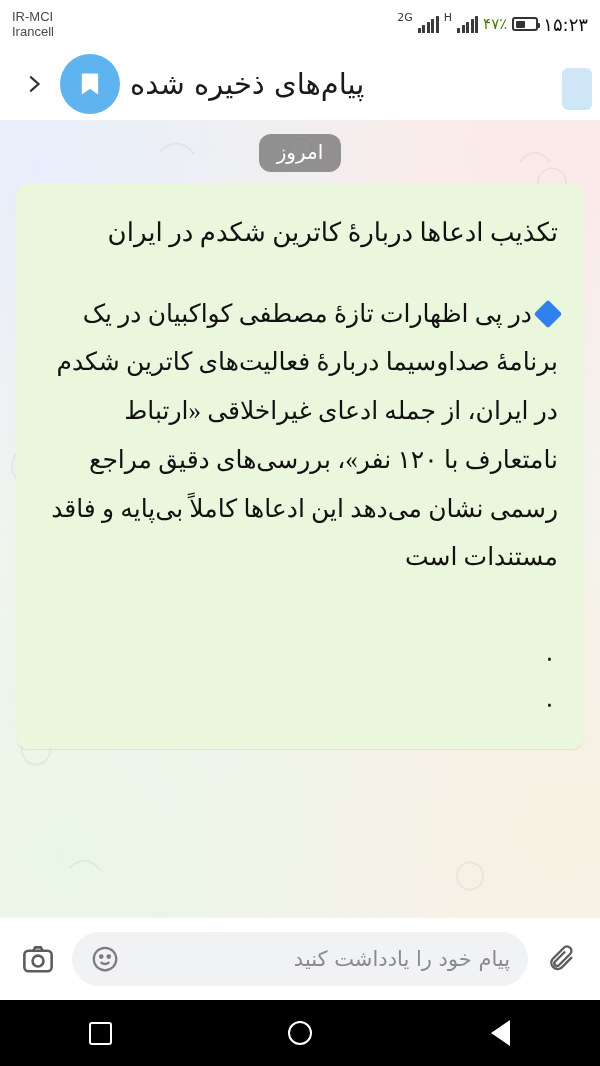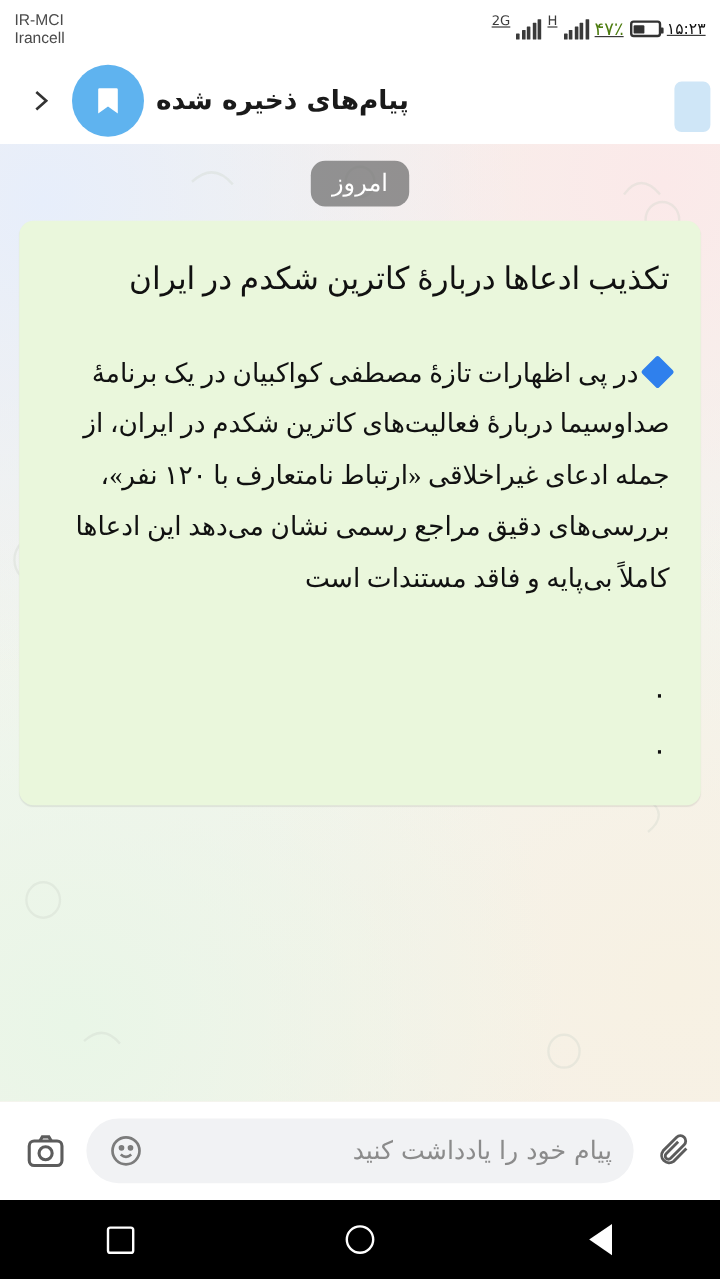--- a/index.html
+++ b/index.html
@@ -30,21 +30,20 @@
   .carrier {
     display: flex; flex-direction: column;
     justify-content: center;
     font-size: 13px; line-height: 15px;
     color: #4a4a4a;
     font-family: "Liberation Sans", sans-serif;
   }
   .status-right {
     display: flex; align-items: center; gap: 5px;
     color: #3a3a3a;
-    text-decoration: underline;
   }
   .net-label { font-size: 11px; color: #3a3a3a; position: relative; top: -7px; }
   .bars {
     display: flex; align-items: flex-end; gap: 1.5px; height: 18px;
   }
   .bars i {
     display: block; width: 3px; background: #3a3a3a; border-radius: .5px;
   }
   .bars i:nth-child(1) { height: 5px; }
   .bars i:nth-child(2) { height: 8px; }
@@ -54,44 +53,43 @@
   .battery-pct { font-size: 15px; color: #4d7c0f; }
   .battery {
     width: 26px; height: 14px; border: 2px solid #333; border-radius: 3px;
     position: relative; display: flex; align-items: center; padding: 1.5px;
   }
   .battery:after {
     content: ""; position: absolute; right: -4px; top: 4px;
     width: 2.5px; height: 5px; background: #333; border-radius: 0 1px 1px 0;
   }
   .battery .fill { height: 100%; width: 47%; background: #333; border-radius: 1px; }
-  .clock { font-size: 13px; color: #111; letter-spacing: .5px; }
+  .clock { font-size: 18px; color: #111; letter-spacing: .5px; }
 
   
   .appbar {
     height: 72px;
     flex: 0 0 72px;
     background: #ffffff;
     display: flex;
     align-items: center;
     padding: 0 16px;
     gap: 10px;
     position: relative;
   }
   .kebab {
     width: 36px; height: 36px;
     display: flex; flex-direction: column; align-items: center; justify-content: center;
     gap: 4px; cursor: pointer; flex: 0 0 36px;
   }
   .kebab span { width: 5px; height: 5px; border-radius: 50%; background: #3c3c3c; display: block; }
   .appbar-spacer { flex: 1 1 auto; }
   .appbar-title {
-    font-size: 22px; color: #1a1a1a;
+    font-size: 29px; color: #1a1a1a;
     white-space: nowrap;
-    font-weight: bold;
   }
   .saved-avatar {
     width: 60px; height: 60px; border-radius: 50%;
     background: #5fb3ef;
     display: flex; align-items: center; justify-content: center;
     flex: 0 0 60px;
   }
   .saved-avatar svg { width: 28px; height: 28px; fill: #ffffff; }
   .back-chevron {
     width: 34px; height: 34px; flex: 0 0 34px;
@@ -150,21 +148,21 @@
     text-align: right;
     font-family: Liberation Serif, serif;
   }
   .bubble .headline {
     font-size: 26px;
     line-height: 1.75;
     margin-bottom: 34px;
     color: #111;
   }
   .bubble .body {
-    font-size: 22px;
+    font-size: 25px;
     line-height: 1.95;
     color: #111;
   }
   .diamond {
     display: inline-block;
     width: 20px; height: 20px;
     background: #2f80ed;
     transform: rotate(45deg);
     margin-left: 6px;
     position: relative;

